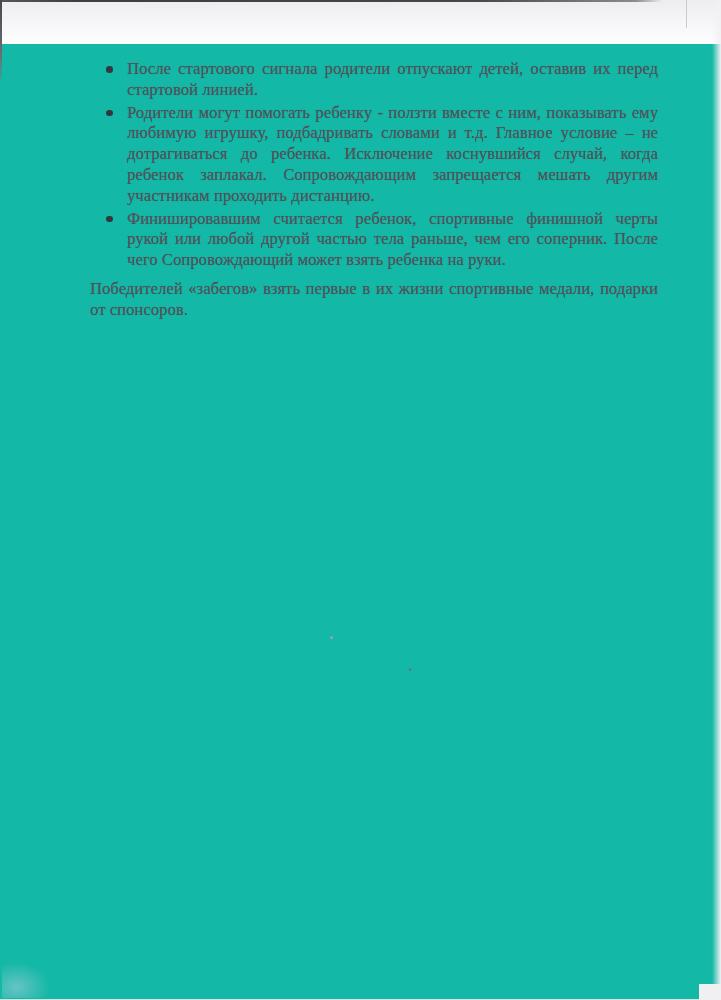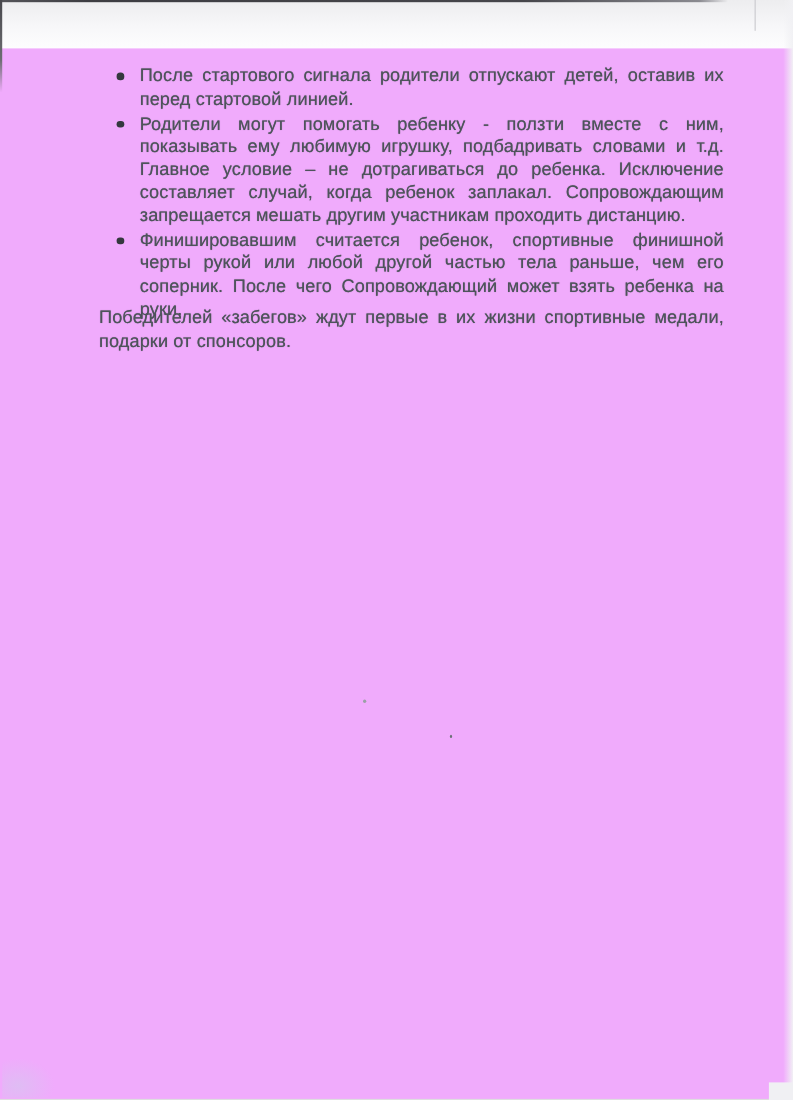--- a/index.html
+++ b/index.html
@@ -1,23 +1,23 @@
 <!DOCTYPE html>
 <html><head>
 <meta charset="utf-8">
 <style>
   html, body { margin: 0; padding: 0; background: #ffffff; }
 
   .page {
     position: relative;
     width: 721px;
     height: 1000px;
-    background: #f0abfc;
+    background: #14b8a6;
     overflow: hidden;
-    font-family: Liberation Sans, sans-serif;
+    font-family: Liberation Serif, serif;
     color: #4e535b;
   }
 
   
   .scan-band-top {
     position: absolute; top: 0; left: 0; right: 0; height: 44px;
     background: linear-gradient(#ededef, #f7f7f9 55%, #fdfdfe);
     pointer-events: none;
   }
   .scan-line-top {
@@ -113,23 +113,23 @@
   <span class="speck speck-1"></span>
   <span class="speck speck-2"></span>
 
   <ul class="bullet-list scan-text">
     <li class="bullet-item">
       <span class="bullet-dot"></span>
       <span class="bullet-text">После стартового сигнала родители отпускают детей, оставив их перед стартовой линией.</span>
     </li>
     <li class="bullet-item">
       <span class="bullet-dot"></span>
-      <span class="bullet-text">Родители могут помогать ребенку - ползти вместе с ним, показывать ему любимую игрушку, подбадривать словами и т.д. Главное условие – не дотрагиваться до ребенка. Исключение составляет случай, когда ребенок заплакал. Сопровождающим запрещается мешать другим участникам проходить дистанцию.</span>
+      <span class="bullet-text">Родители могут помогать ребенку - ползти вместе с ним, показывать ему любимую игрушку, подбадривать словами и т.д. Главное условие – не дотрагиваться до ребенка. Исключение коснувшийся случай, когда ребенок заплакал. Сопровождающим запрещается мешать другим участникам проходить дистанцию.</span>
     </li>
     <li class="bullet-item">
       <span class="bullet-dot"></span>
       <span class="bullet-text">Финишировавшим считается ребенок, спортивные финишной черты рукой или любой другой частью тела раньше, чем его соперник. После чего Сопровождающий может взять ребенка на руки.</span>
     </li>
   </ul>
 
-  <p class="closing scan-text">Победителей «забегов» ждут первые в их жизни спортивные медали, подарки от спонсоров.</p>
+  <p class="closing scan-text">Победителей «забегов» взять первые в их жизни спортивные медали, подарки от спонсоров.</p>
 
 </div>
 
 </body></html>

